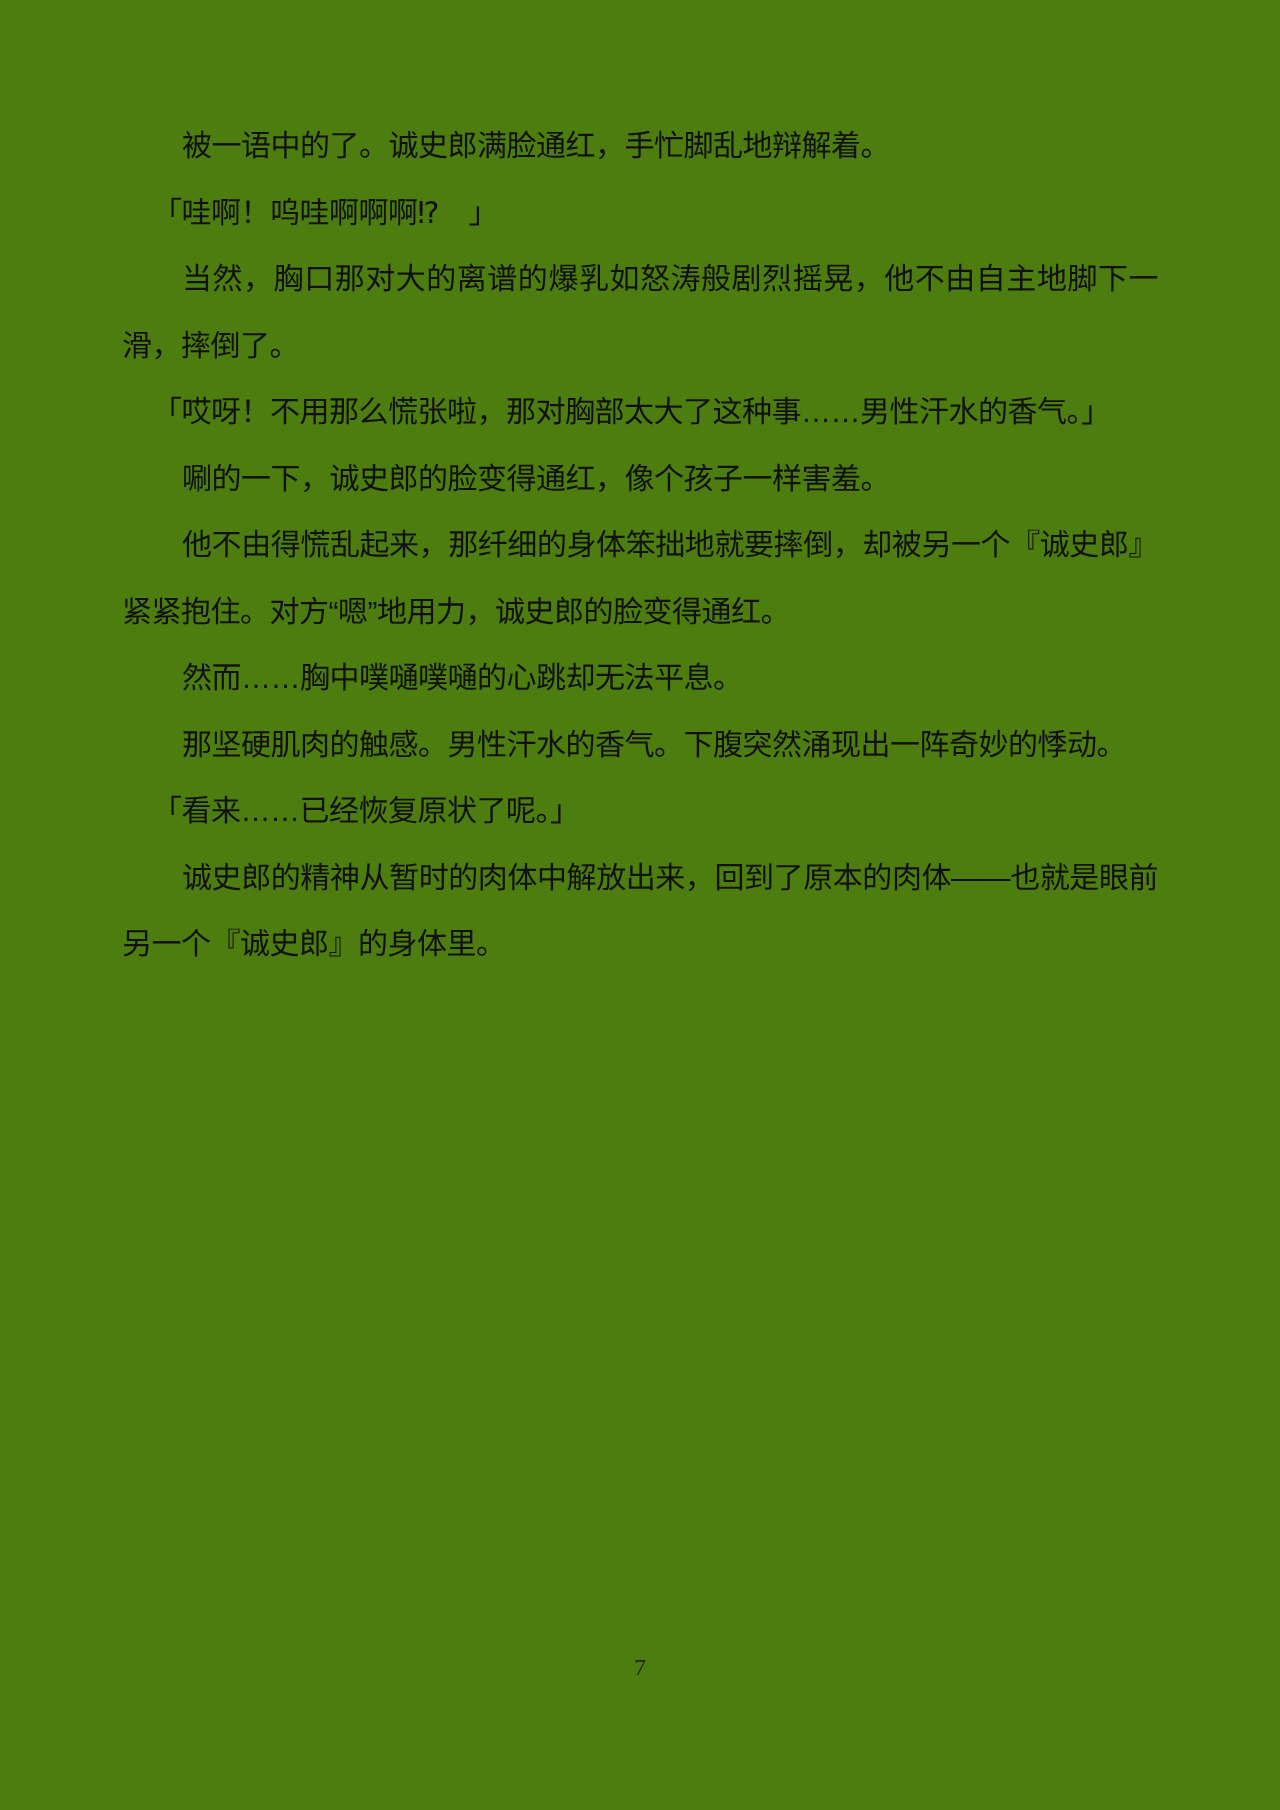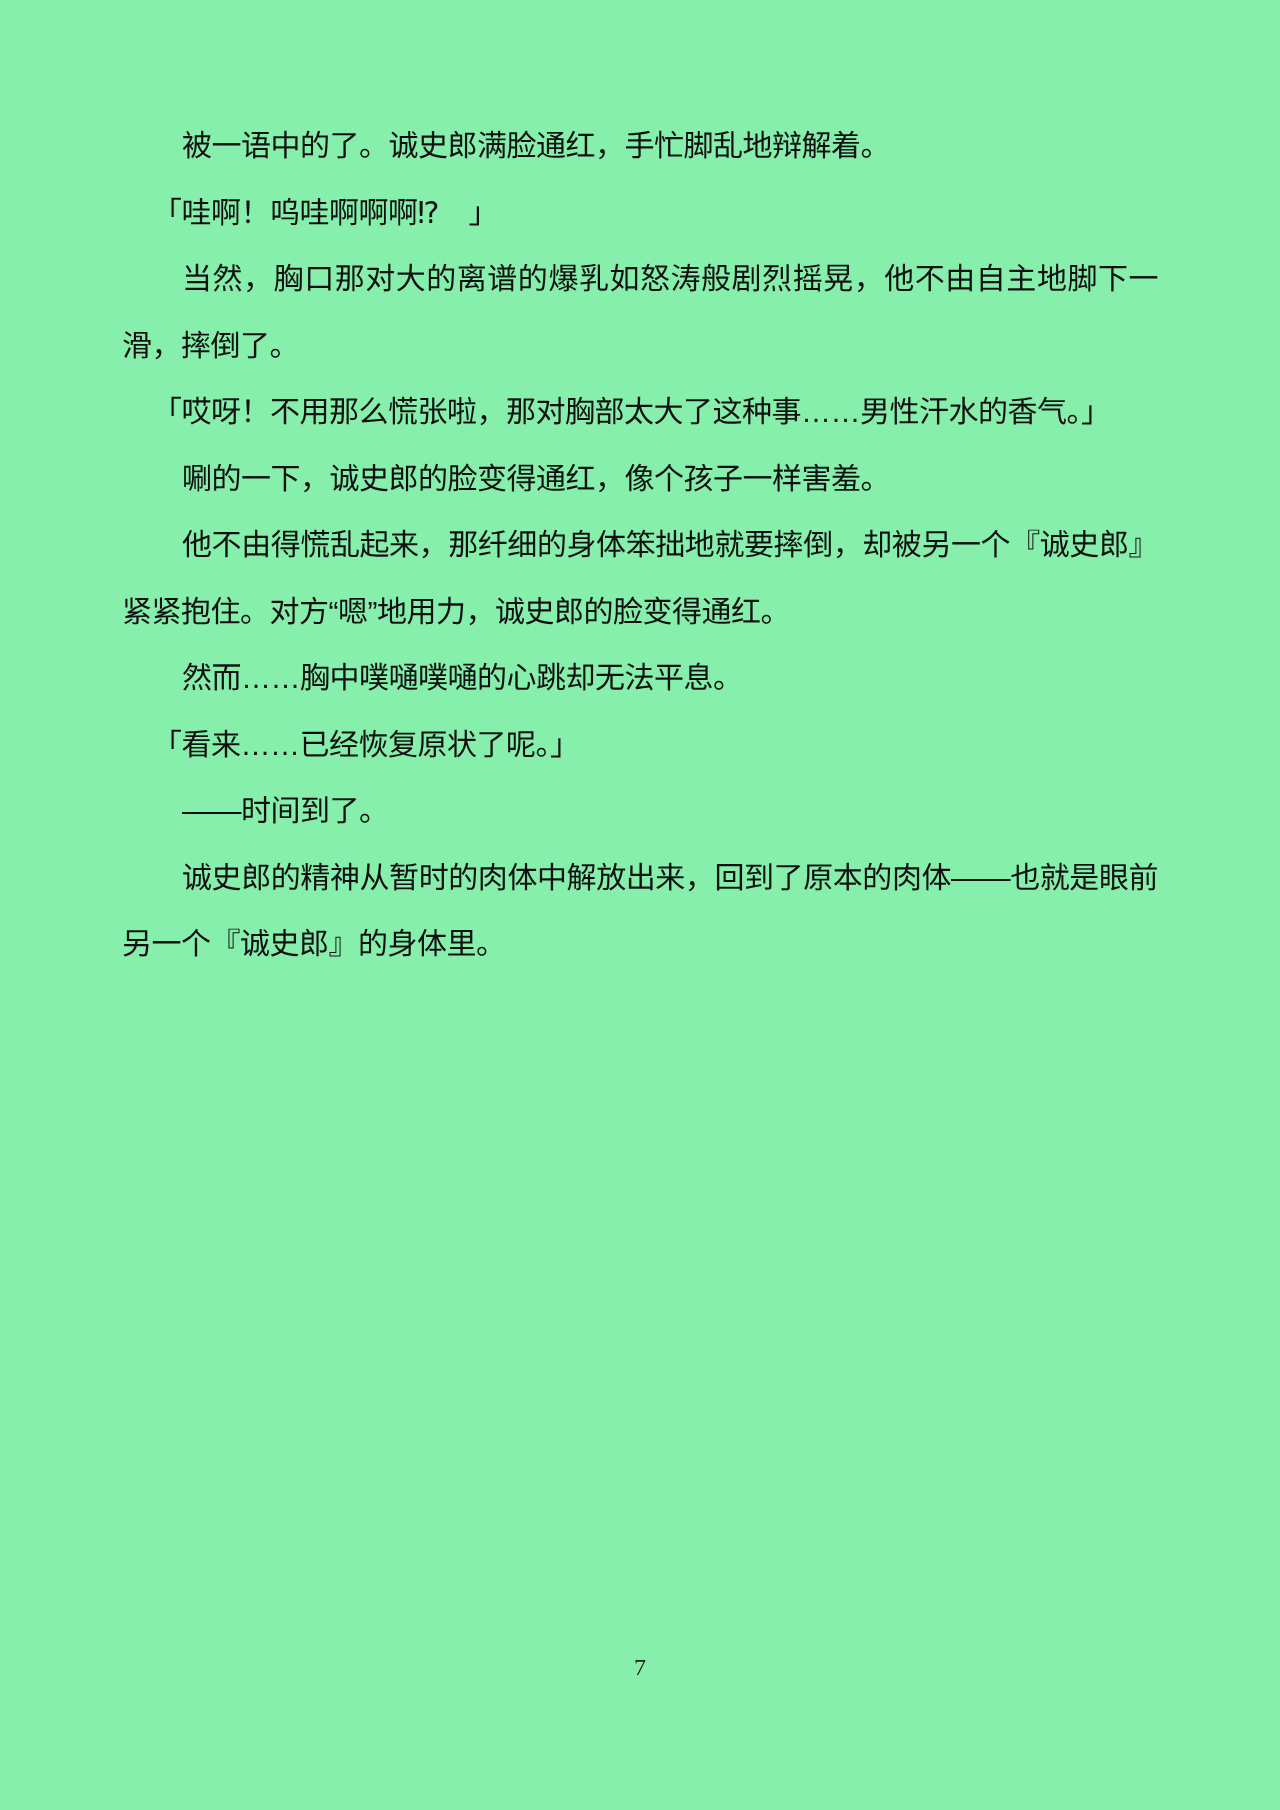--- a/index.html
+++ b/index.html
@@ -10,21 +10,21 @@
   body {
     width: 1280px;
     height: 1810px;
     position: relative;
     overflow: hidden;
     font-family: "Liberation Sans", "DejaVu Sans", sans-serif;
   }
   .page {
     position: absolute;
     inset: 0;
-    background: #86efac;
+    background: #4d7c0f;
   }
   .page-text {
     position: absolute;
     top: 113px;
     left: 122px;
     width: 1036px;
     color: #111111;
     font-size: 30px;
     line-height: 66.5px;
     letter-spacing: -0.5px;
@@ -58,20 +58,20 @@
 <div class="page">
 
   <div class="page-text">
       <p>被一语中的了。诚史郎满脸通红，手忙脚乱地辩解着。</p>
       <p class="dialogue">「哇啊！呜哇啊啊啊⁉　」</p>
       <p>当然，胸口那对大的离谱的爆乳如怒涛般剧烈摇晃，他不由自主地脚下一滑，摔倒了。</p>
       <p class="dialogue">「哎呀！不用那么慌张啦，那对胸部太大了这种事……男性汗水的香气。」</p>
       <p>唰的一下，诚史郎的脸变得通红，像个孩子一样害羞。</p>
       <p>他不由得慌乱起来，那纤细的身体笨拙地就要摔倒，却被另一个『诚史郎』紧紧抱住。对方“嗯”地用力，诚史郎的脸变得通红。</p>
       <p>然而……胸中噗嗵噗嗵的心跳却无法平息。</p>
+      <p>那坚硬肌肉的触感。男性汗水的香气。下腹突然涌现出一阵奇妙的悸动。</p>
       <p class="dialogue">「看来……已经恢复原状了呢。」</p>
-      <p>——时间到了。</p>
       <p>诚史郎的精神从暂时的肉体中解放出来，回到了原本的肉体——也就是眼前另一个『诚史郎』的身体里。</p>
     </div>
 
   <div class="page-number">7</div>
 
 </div>
 
 </body></html>

